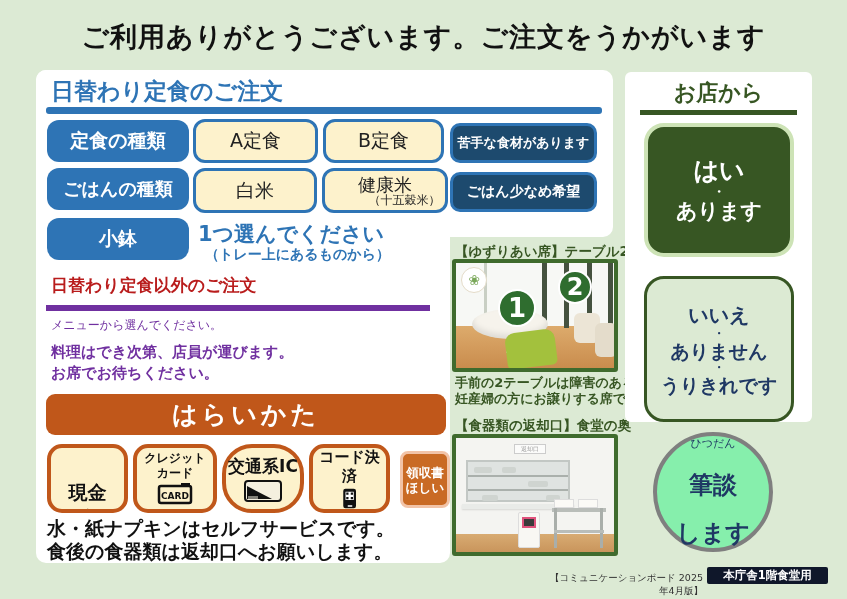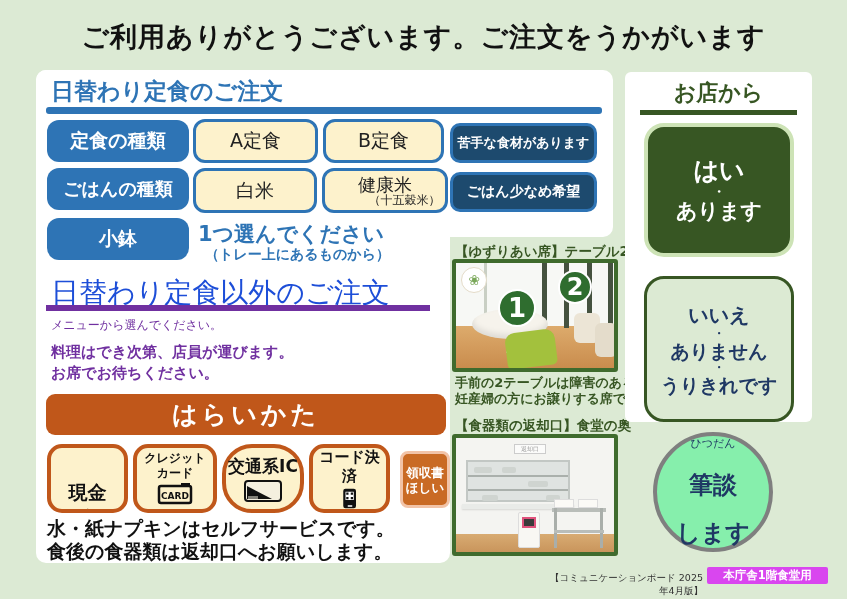--- a/index.html
+++ b/index.html
@@ -34,21 +34,21 @@
   .optK .main{font-size:18px;line-height:19px;font-weight:500;}
   .optK .sub{font-size:12px;line-height:13px;font-weight:500;margin-left:39px;}
 
   .alert-btn{left:450px;width:147px;height:40px;background:#1d4a6e;border:3px solid #2e74b5;border-radius:10px;color:#fff;font-weight:bold;}
   .alert1{top:123px;font-size:13px;}
   .alert2{top:172px;font-size:14px;}
 
   .note1{left:198px;top:220px;font-size:21px;font-weight:bold;color:#2e74b5;}
   .note2{left:205px;top:246px;font-size:14px;font-weight:bold;color:#2e74b5;}
 
-  .other-heading{left:51px;top:274px;font-size:28px;font-weight:normal;color:#1d4ed8;}
+  .other-heading{left:51px;top:274px;font-size:17px;font-weight:bold;color:#b91c1c;}
   .other-underline{left:46px;top:305px;width:384px;height:6px;background:#7030a0;}
   .oline1{left:51px;top:317px;font-size:12px;font-weight:normal;color:#7030a0;}
   .oline2{left:51px;top:343px;font-size:15px;font-weight:bold;color:#7030a0;}
   .oline3{left:51px;top:364px;font-size:15px;font-weight:bold;color:#7030a0;}
 
   .pay-banner{left:46px;top:394px;width:400px;height:41px;background:#c0571a;border-radius:9px;color:#fff;font-weight:bold;font-size:25px;letter-spacing:4px;}
   .pay-btn{top:444px;height:69px;background:#fdf2cc;border:4px solid #c0571a;border-radius:15px;color:#111;gap:2px;}
   .pay1{left:47px;width:81px;}
   .pay2{left:133px;width:84px;}
   .pay3{left:222px;width:82px;border-radius:30px;}
@@ -118,21 +118,21 @@
   .yes-box .l2{font-size:21px;line-height:27px;}
   .no-box{left:644px;top:276px;width:150px;height:146px;background:#dcead3;border:3px solid #375623;border-radius:20px;color:#1f3864;font-weight:bold;}
   .no-box .big{font-size:20px;line-height:28px;}
   .no-box .dot{font-size:11px;line-height:10px;}
   .no-box .med{font-size:19px;line-height:24px;}
   .pen-circle{left:653px;top:432px;width:120px;height:120px;border-radius:50%;background:#86efac;border:4px solid #7f7f7f;color:#1f3864;justify-content:space-between;}
   .pen-circle .furi{font-size:11px;line-height:15px;font-weight:500;}
   .pen-circle .big{font-size:24px;line-height:29px;font-weight:bold;}
 
   .edition{left:545px;top:572px;width:158px;text-align:right;font-size:9.5px;color:#333;}
-  .badge{left:707px;top:567px;width:121px;height:17px;background:#d946ef;color:#fff;font-size:11.5px;font-weight:bold;border-radius:2px;}
+  .badge{left:707px;top:567px;width:121px;height:17px;background:#0f172a;color:#fff;font-size:11.5px;font-weight:bold;border-radius:2px;}
 
   .icon-svg{display:block;}
 </style>
 </head>
 <body>
 
 <div class="abs page-title">ご利用ありがとうございます。ご注文をうかがいます</div>
 
 <div class="abs panel-wide"></div>
 <div class="abs panel-tall"></div>

